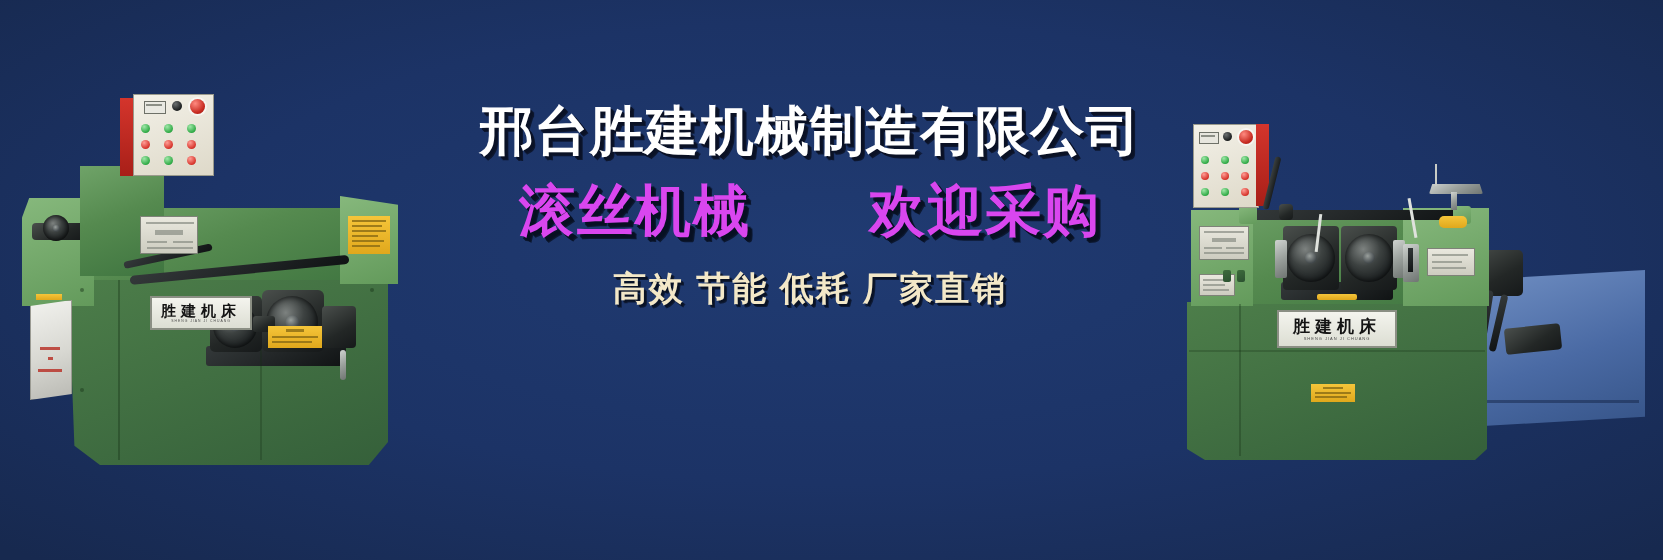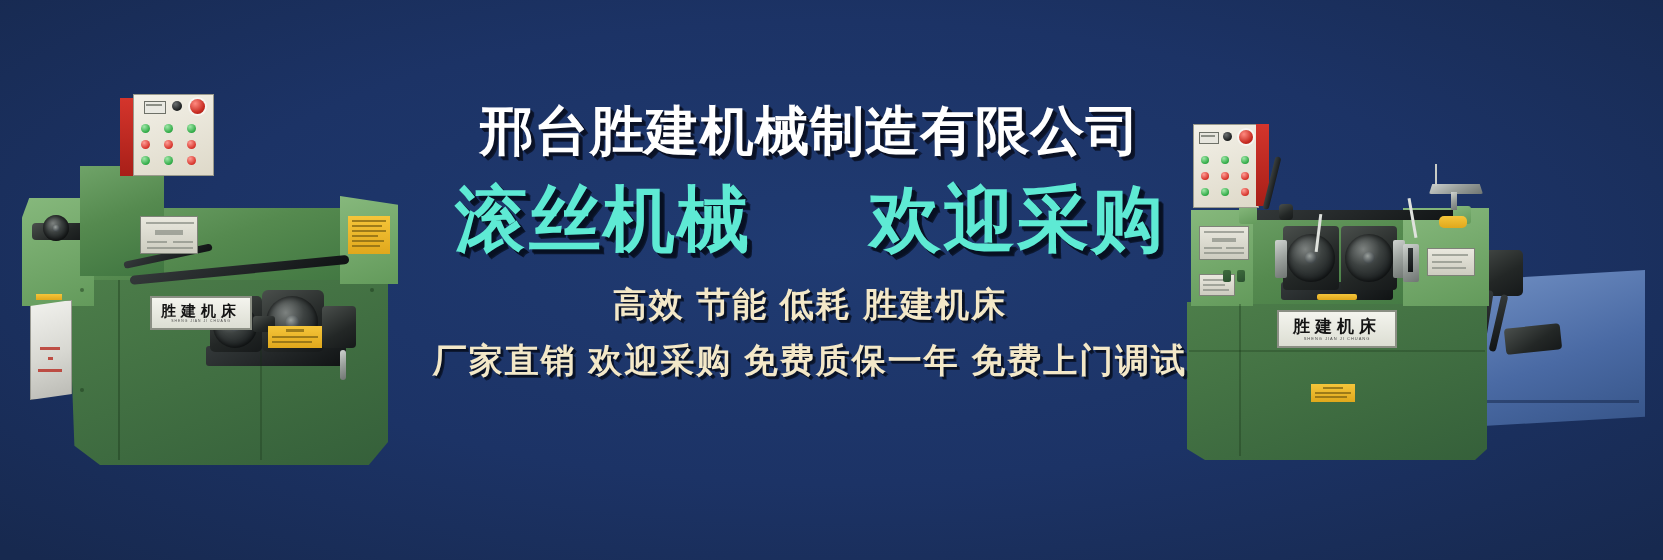--- a/index.html
+++ b/index.html
@@ -38,24 +38,24 @@
       3px 3px 0 rgba(10,18,38,.85),
       2px 2px 0 rgba(10,18,38,.9);
     transform:scaleX(1.02);
   }
   .headline{
     margin-top:26px;
     display:flex;align-items:baseline;
     white-space:nowrap;
   }
   .headline span{
-    font-size:72px;
+    font-size:56px;
     line-height:1;
     font-weight:bold;
-    color:#5eead4;
+    color:#d946ef;
     letter-spacing:2px;
     text-shadow:
       5px 5px 0 rgba(8,16,34,.8),
       4px 4px 0 rgba(8,16,34,.8),
       3px 3px 0 rgba(8,16,34,.85);
   }
   .headline .gap{width:118px;display:inline-block;}
 
   .tagline1{
     margin-top:32px;
@@ -335,18 +335,17 @@
   <div class="text-col">
 
     <div class="company-title">邢台胜建机械制造有限公司</div>
 
     <div class="headline">
       <span>滚丝机械</span>
       <span class="gap"></span>
       <span>欢迎采购</span>
     </div>
 
-    <div class="tagline1">高效  节能  低耗  胜建机床</div>
-
-    <div class="tagline2">厂家直销  欢迎采购  免费质保一年  免费上门调试</div>
+    <div class="tagline1">高效  节能  低耗  厂家直销</div>
+
   </div>
 
 </div>
 
 </body></html>

